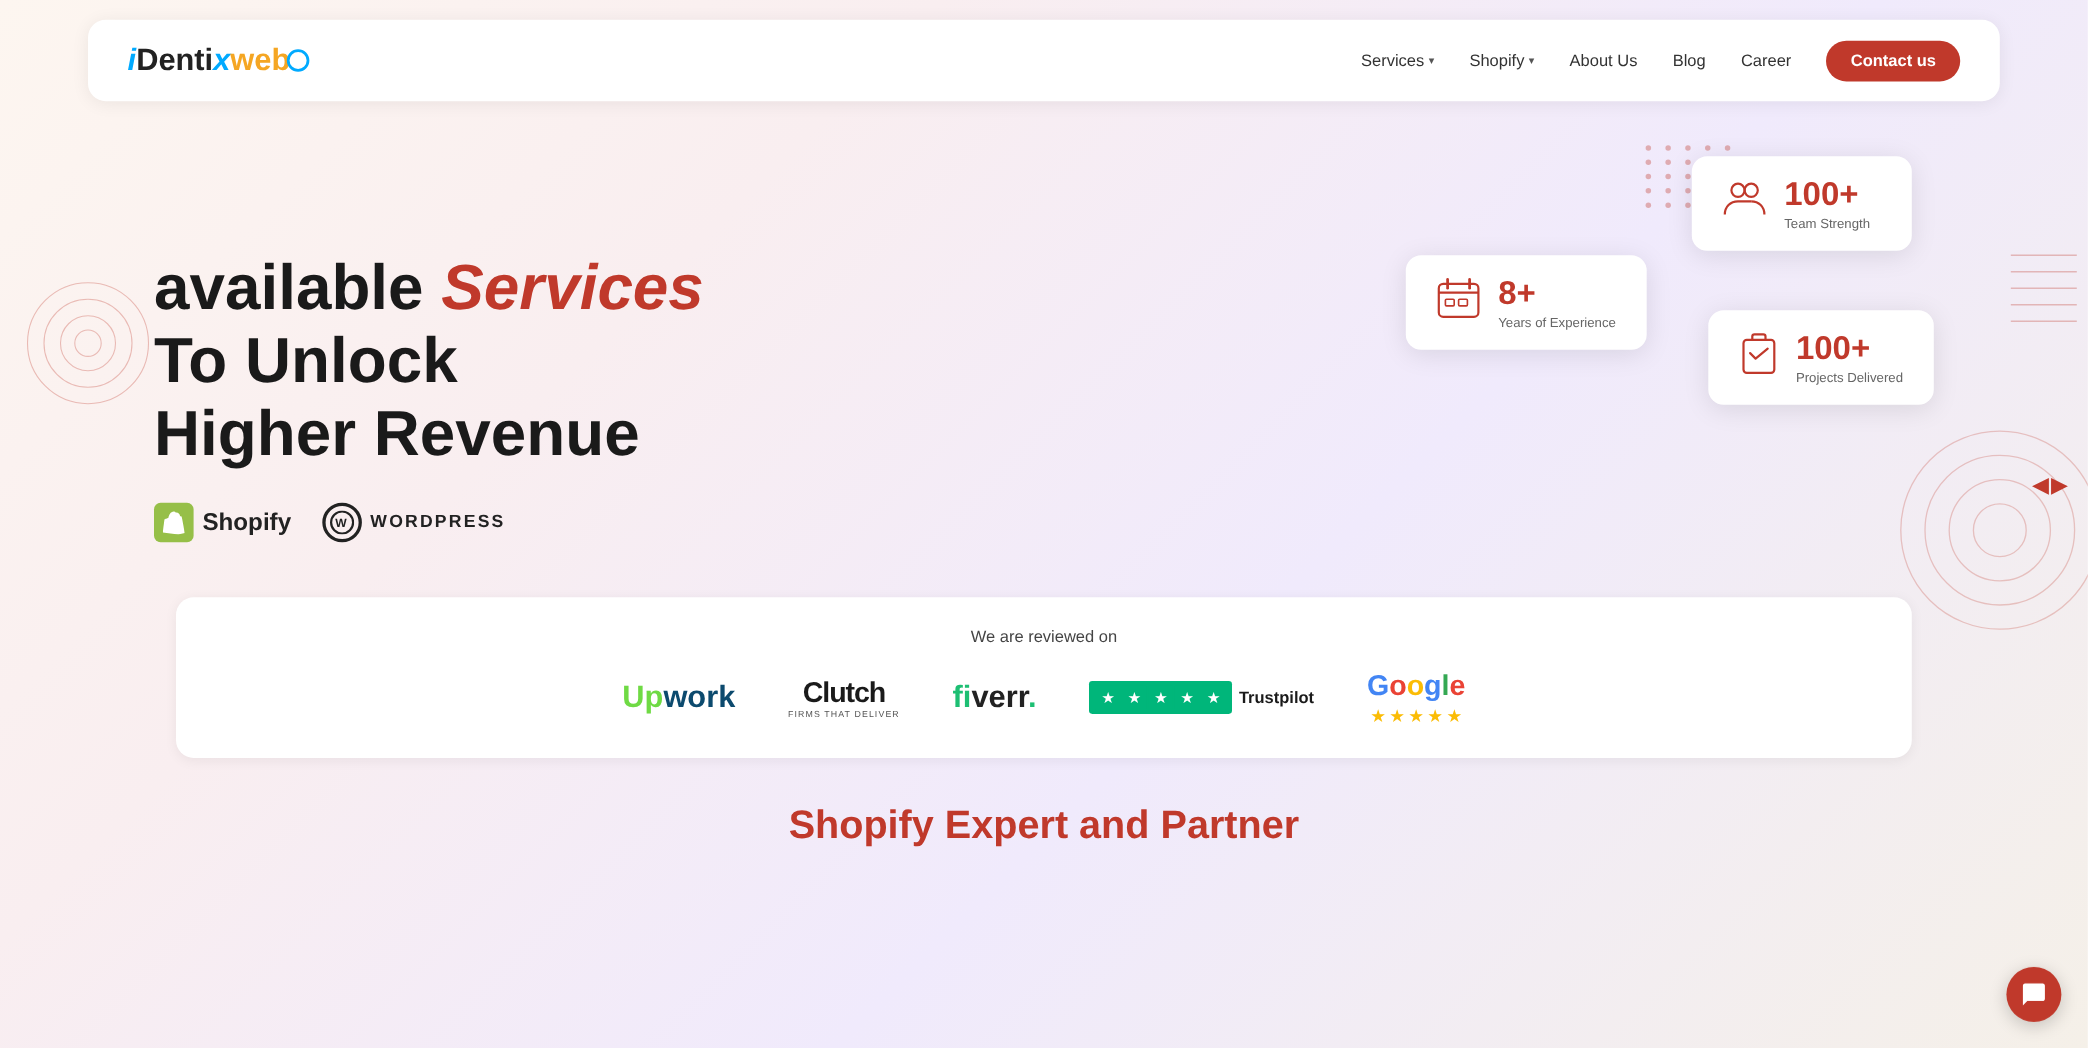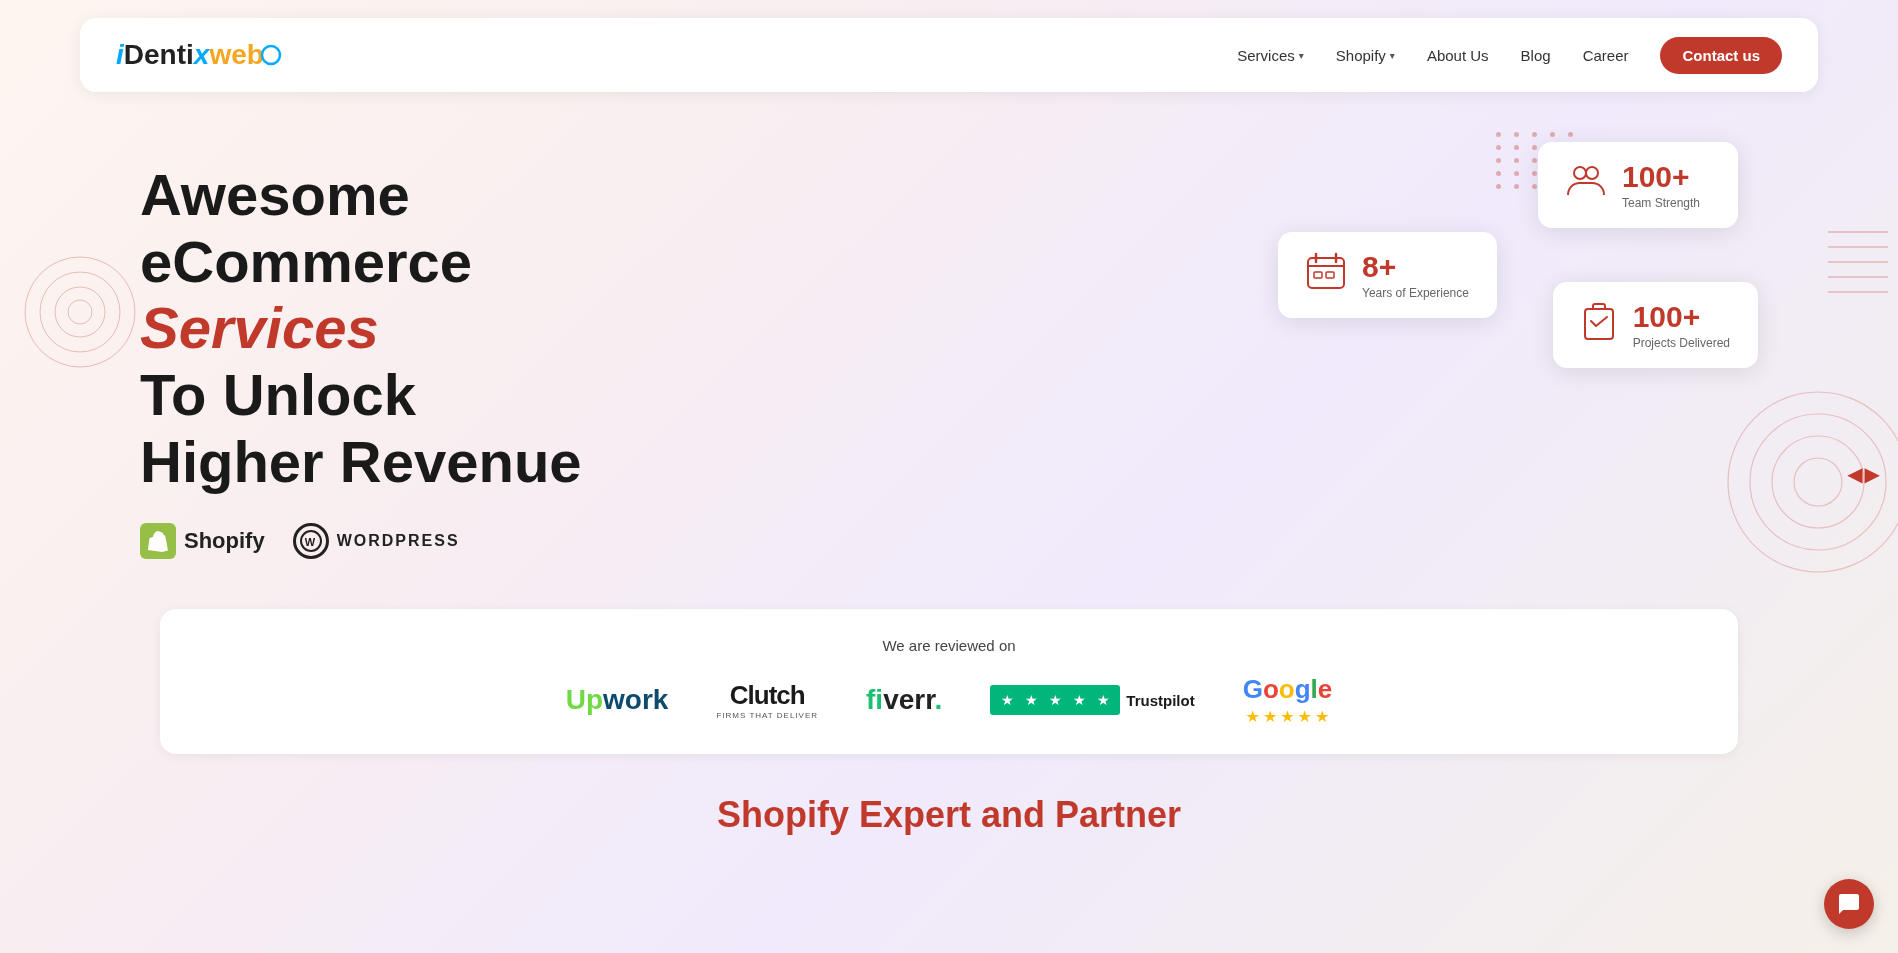--- a/index.html
+++ b/index.html
@@ -393,22 +393,22 @@
 
   <div class="scroll-arrows">
     <span>◀</span>
     <span>▶</span>
   </div>
 
   <div class="hero">
 
     <div class="hero-left">
       <h1 class="hero-title">
-        <span>Awesome</span><br>
-        <span>eCommerce</span> <span class="highlight">Services</span><br>
+        <br>
+        <span>available</span> <span class="highlight">Services</span><br>
         <span>To Unlock</span><br>
         <span>Higher Revenue</span>
       </h1>
 
 
       <div class="platform-logos">
 
         <div class="shopify-logo">
           <div class="shopify-bag">
             <svg width="20" height="22" viewBox="0 0 20 22" fill="none">

